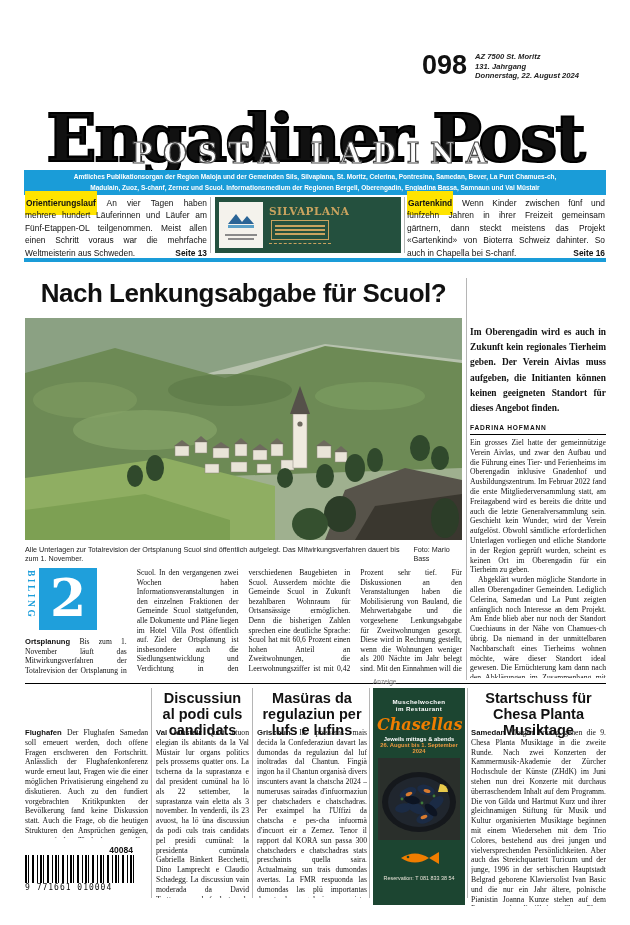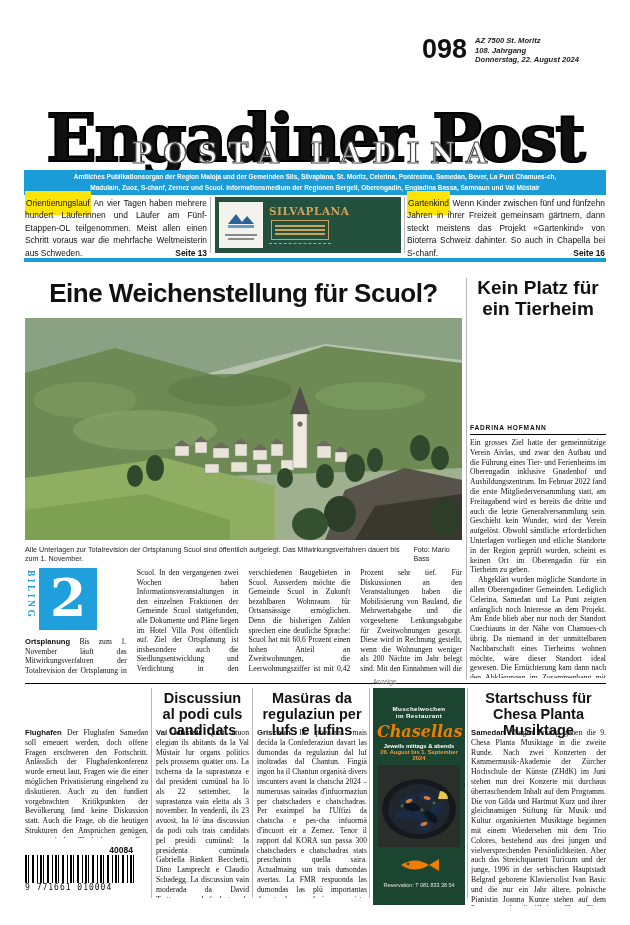--- a/index.html
+++ b/index.html
@@ -18,21 +18,21 @@
         font-size:66px;letter-spacing:-2px;-webkit-text-stroke:2.2px #000;line-height:70px;margin-top:45px;}
   .sub-mast{width:100%;text-align:center;font-family:"DejaVu Serif",serif;font-weight:bold;
         font-size:27px;letter-spacing:11px;color:#fdfdfd;-webkit-text-stroke:1.2px #4a4a4a;}
 
   
   .pubbar{left:24px;width:582px;background:#1a9cd8;color:#fff;text-align:center;
           font-size:6.5px;line-height:10.5px;font-weight:bold;padding:2px 6px;box-sizing:border-box;}
 
   
   .teaser{font-size:8.4px;line-height:12.4px;text-align:justify;}
-  .kw{font-weight:normal;background:#ffe400;padding:7px 1px;}
+  .kw{font-weight:bold;background:#ffe400;padding:7px 1px;}
   .pg{font-weight:bold;float:right;}
   .bluebar{left:24px;width:582px;height:4px;background:#1a9cd8;}
 
   
   .ad-sam{background:#24503e;color:#c9a35f;display:flex;align-items:center;box-sizing:border-box;padding:4px;}
   .ad-card{background:#f4f2ec;width:44px;height:46px;margin-right:6px;display:flex;flex-direction:column;
            align-items:center;justify-content:center;}
   .ad-card .bars{width:32px;height:2px;background:#8a8a8a;margin-top:2px;}
   .ad-mid{flex:1;text-align:center;}
   .ad-big{font-size:18px;font-weight:bold;letter-spacing:2px;line-height:19px;font-family:"Liberation Sans",sans-serif;}
@@ -68,39 +68,39 @@
   .bbody{font-family:"Liberation Serif",serif;font-size:7.7px;line-height:9.8px;text-align:justify;overflow:hidden;}
   .bkw{font-weight:bold;font-family:"Liberation Sans",sans-serif;}
 
   
   .bc-num{font-size:8.5px;font-weight:bold;text-align:right;padding-right:4px;}
   .bars{height:28px;background:
      repeating-linear-gradient(90deg,#000 0 2px,#fff 2px 3px,#000 3px 4px,#fff 4px 7px,#000 7px 9px,#fff 9px 12px,#000 12px 13px,#fff 13px 15px);}
   .ean{font-family:"DejaVu Sans Mono",monospace;font-size:8px;letter-spacing:1px;}
 
   
-  .chas{background:#1c4531;color:#fff;text-align:center;box-sizing:border-box;padding:17px 4px;}
+  .chas{background:#1c4531;color:#fff;text-align:center;box-sizing:border-box;padding:10px 4px;}
   .chas .l1{font-size:6.2px;font-weight:bold;letter-spacing:0.4px;}
   .chas .logo{font-family:"DejaVu Serif",serif;font-style:italic;font-weight:bold;color:#ef7d00;
               font-size:16px;margin:3px 0 2px 0;}
   .chas .s1{font-size:5.8px;font-weight:bold;}
   .chas .s2{font-size:5.8px;color:#ef9b3f;font-weight:bold;margin-bottom:4px;}
   .chas .bot{font-size:5.4px;margin-top:4px;color:#e8e3d8;}
   .anz{font-size:6.5px;color:#777;}
 </style>
 </head>
 <body>
 
 <div id="page">
 
-  <div class="abs" style="left:422px;top:36px;display:flex;gap:8px;">
+  <div class="abs" style="left:422px;top:52px;display:flex;gap:8px;">
     <div class="issue">098</div>
     <div class="hmeta">
       <div>AZ 7500 St. Moritz</div>
-      <div>108. Jahrgang</div>
+      <div>131. Jahrgang</div>
       <div>Donnerstag, 22. August 2024</div>
     </div>
   </div>
 
   <div class="abs mast" style="left:0;top:58px;">Engadiner Post</div>
   <div class="abs sub-mast" style="left:0;top:138px;">POSTA LADINA</div>
 
   <div class="abs pubbar" style="top:170px;">
     <div>Amtliches Publikationsorgan der Region Maloja und der Gemeinden Sils, Silvaplana, St. Moritz, Celerina, Pontresina, Samedan, Bever, La Punt Chamues-ch,</div>
     <div>Madulain, Zuoz, S-chanf, Zernez und Scuol. Informationsmedium der Regionen Bergell, Oberengadin, Engiadina Bassa, Samnaun und Val Müstair</div>
@@ -136,21 +136,21 @@
     <span class="kw">Gartenkind</span>
     <span>Wenn Kinder zwischen fünf und fünfzehn Jahren in ihrer Freizeit gemeinsam gärtnern, dann steckt meistens das Projekt «Gartenkind» von Bioterra Schweiz dahinter. So auch in Chapella bei S-chanf.</span>
     <span class="pg">Seite 16</span>
   </div>
 
   <div class="vrule" style="left:210px;top:197px;height:56px;"></div>
   <div class="vrule" style="left:404px;top:197px;height:56px;"></div>
 
   <div class="abs bluebar" style="top:258px;"></div>
 
-  <div class="abs headline" style="left:25px;top:278px;width:437px;">Eine Weichenstellung für Scuol?</div>
+  <div class="abs headline" style="left:25px;top:278px;width:437px;">Nach Lenkungsabgabe für Scuol?</div>
 
   <div class="abs" style="left:25px;top:318px;width:437px;height:222px;">
     <svg width="437" height="222" viewBox="0 0 437 222">
       <rect width="437" height="222" fill="#9fb08f"></rect>
       <rect width="437" height="80" fill="#b7c2ae"></rect>
       <polygon points="0,0 437,0 437,42 300,26 180,56 80,36 0,62" fill="#8ba183"></polygon>
       <polygon points="0,55 90,30 200,60 300,28 437,45 437,150 0,165" fill="#6d8a55"></polygon>
       <ellipse cx="60" cy="82" rx="52" ry="18" fill="#7d9a60" opacity="0.7"></ellipse>
       <ellipse cx="205" cy="72" rx="62" ry="16" fill="#5f7c4a" opacity="0.8"></ellipse>
       <ellipse cx="345" cy="78" rx="55" ry="14" fill="#7fa063" opacity="0.6"></ellipse>
@@ -211,21 +211,21 @@
     <span class="bilingwrap">
       <span class="biling">BILING</span>
       <span class="bigtwo">2</span>
     </span>
     <b class="bkw">Ortsplanung</b>
     <span>Bis zum 1. November läuft das Mitwirkungsverfahren der Totalrevision der Ortsplanung in Scuol. In den vergangenen zwei Wochen haben Informationsveranstaltungen in den einzelnen Fraktionen der Gemeinde Scuol stattgefunden, alle Dokumente und Pläne liegen im Hotel Villa Post öffentlich auf. Ziel der Ortsplanung ist insbesondere auch die Siedlungsentwicklung und Verdichtung in den verschiedenen Baugebieten in Scuol. Ausserdem möchte die Gemeinde Scuol in Zukunft bezahlbaren Wohnraum für Ortsansässige ermöglichen. Denn die bisherigen Zahlen sprechen eine deutliche Sprache: Scuol hat mit 60,6 Prozent einen hohen Anteil an Zweitwohnungen, die Leerwohnungsziffer ist mit 0,42 Prozent sehr tief. Für Diskussionen an den Veranstaltungen haben die Mobilisierung von Bauland, die Mehrwertabgabe und die vorgesehene Lenkungsabgabe für Zweitwohnungen gesorgt. Diese wird in Rechnung gestellt, wenn die Wohnungen weniger als 200 Nächte im Jahr belegt sind. Mit den Einnahmen will die Gemeinde bezahlbaren Wohnraum fördern. Oder wie die Gemeindepräsidentin von Scuol, Alta Zanetti, im Interview mit der Posta Ladina sagt: «Wir wollen eine attraktive Gemeinde beziehungsweise eine lebendige Dorfgemeinschaft fördern.» (nba)</span>
     
   </div>
 
   <div class="vrule" style="left:466px;top:278px;height:402px;"></div>
-  <div class="abs t-head" style="left:470px;top:277px;width:136px;">Kein Platz für ein Tierheim</div>
+  <div class="abs lead" style="left:470px;top:325px;width:136px;">Im Oberengadin wird es auch in Zukunft kein regionales Tierheim geben. Der Verein Aivlas muss aufgeben, die Initianten können keinen geeigneten Standort für dieses Angebot finden.</div>
   <div class="abs byline" style="left:470px;top:424px;width:136px;">FADRINA HOFMANN</div>
   <div class="abs body" style="left:470px;top:438px;width:136px;height:240px;overflow:hidden;">
     <p>Ein grosses Ziel hatte der gemeinnützige Verein Aivlas, und zwar den Aufbau und die Führung eines Tier- und Ferienheims im Oberengadin inklusive Gnadenhof und Ausbildungszentrum. Im Februar 2022 fand die erste Mitgliederversammlung statt, am Freitagabend wird es bereits die dritte und auch die letzte Generalversammlung sein. Geschieht kein Wunder, wird der Verein aufgelöst. Obwohl sämtliche erforderlichen Unterlagen vorliegen und etliche Standorte in der Region geprüft wurden, scheint es keinen Ort im Oberengadin für ein Tierheim zu geben.</p>
     <p class="ind">
       <span>Abgeklärt wurden mögliche Standorte in allen Oberengadiner Gemeinden. Lediglich Celerina, Samedan und La Punt zeigten anfänglich noch Interesse an dem Projekt. Am Ende blieb aber nur noch der Standort Cuechiauns in der Nähe von Chamues-ch übrig. Da niemand in der unmittelbaren Nachbarschaft eines Tierheims wohnen möchte, wäre dieser Standort ideal gewesen. Die Ernüchterung kam dann nach den Abklärungen im Zusammenhang mit der Zonenplanung: Cuechiauns befindet sich in der Gefahrenzone.</span>
       
     </p>
   </div>
 
   <div class="abs rule" style="left:25px;top:683px;width:581px;height:1px;"></div>

